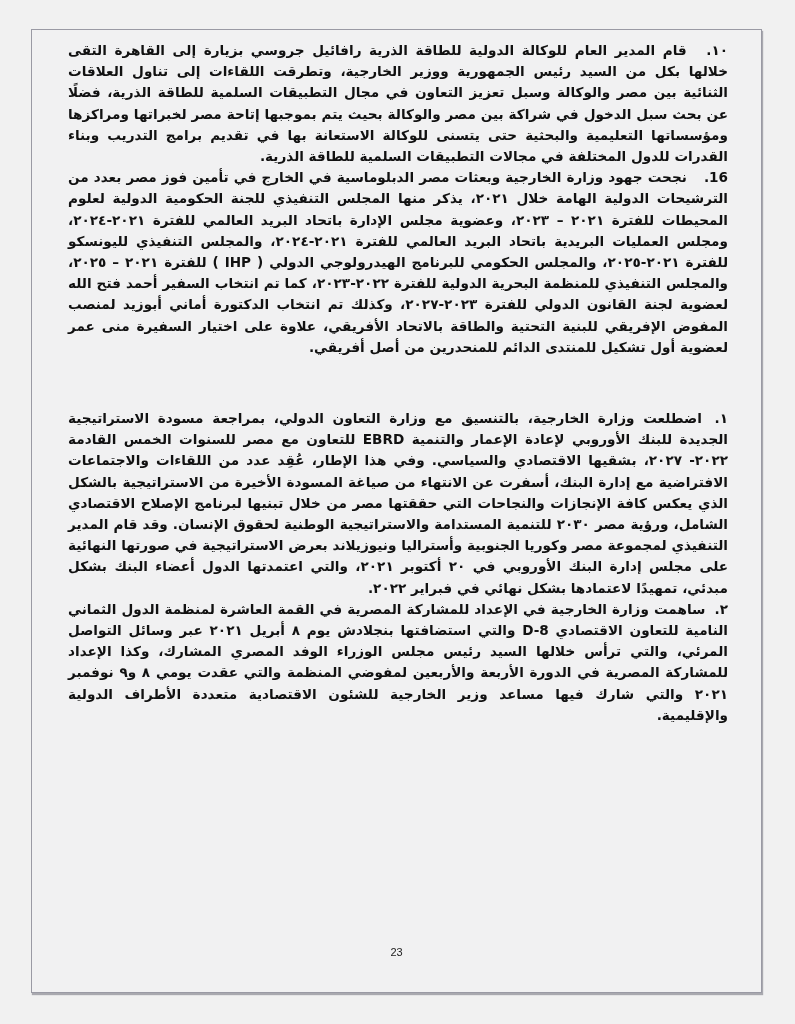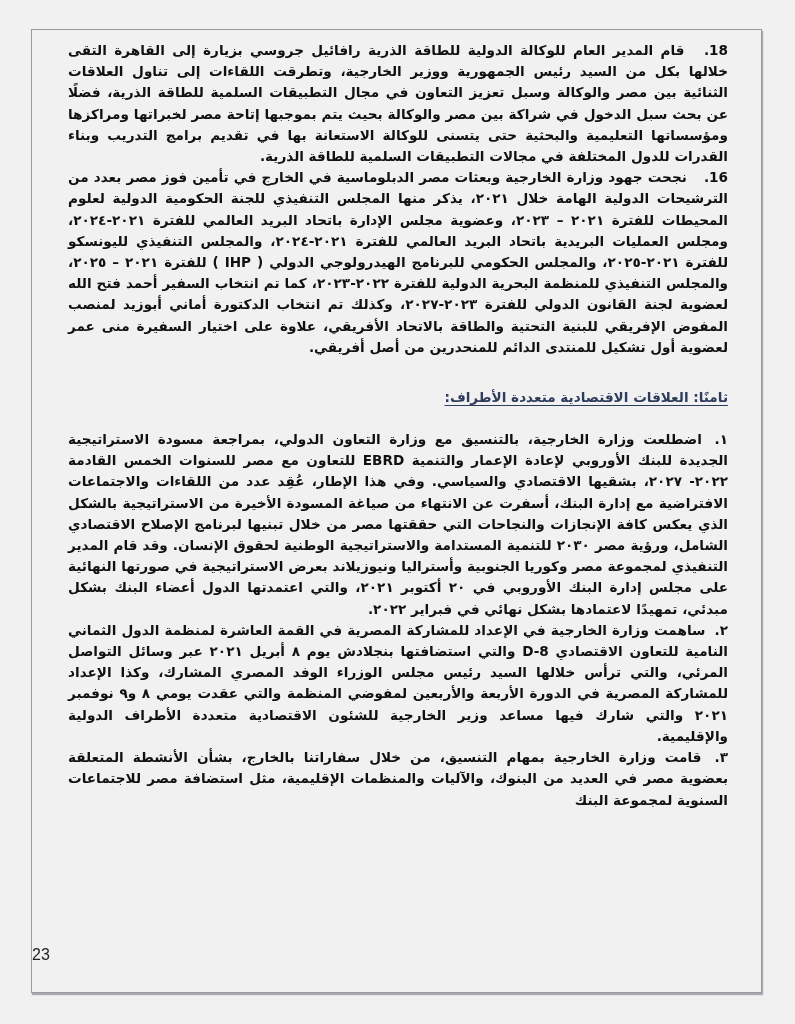--- a/index.html
+++ b/index.html
@@ -65,60 +65,55 @@
       text-align: right;
     }
     .spacer-md {
       height: 21px;
     }
     .page-number {
       position: absolute;
       left: 0;
       width: 100%;
       top: 916px;
-      text-align: left;
+      text-align: center;
       font-family: "Liberation Sans", sans-serif;
-      font-size: 16px;
+      font-size: 11px;
       color: #222;
       direction: ltr;
     }
   </style>
 </head>
 <body>
 
 <div class="page-frame">
   <div class="content">
 
     <p class="para p10">
-      <span class="num">18.</span>
+      <span class="num">١٠.</span>
       <span>قام المدير العام للوكالة الدولية للطاقة الذرية رافائيل جروسي بزيارة إلى القاهرة التقى خلالها بكل من السيد رئيس الجمهورية ووزير الخارجية، وتطرقت اللقاءات إلى تناول العلاقات الثنائية بين مصر والوكالة وسبل تعزيز التعاون في مجال التطبيقات السلمية للطاقة الذرية، فضلًا عن بحث سبل الدخول في شراكة بين مصر والوكالة بحيث يتم بموجبها إتاحة مصر لخبراتها ومراكزها ومؤسساتها التعليمية والبحثية حتى يتسنى للوكالة الاستعانة بها في تقديم برامج التدريب وبناء القدرات للدول المختلفة في مجالات التطبيقات السلمية للطاقة الذرية.</span>
     </p>
 
     <p class="para p11">
       <span class="num">16.</span>
       <span>نجحت جهود وزارة الخارجية وبعثات مصر الدبلوماسية في الخارج في تأمين فوز مصر بعدد من الترشيحات الدولية الهامة خلال ٢٠٢١، يذكر منها المجلس التنفيذي للجنة الحكومية الدولية لعلوم المحيطات للفترة ٢٠٢١ – ٢٠٢٣، وعضوية مجلس الإدارة باتحاد البريد العالمي للفترة ٢٠٢١-٢٠٢٤، ومجلس العمليات البريدية باتحاد البريد العالمي للفترة ٢٠٢١-٢٠٢٤، والمجلس التنفيذي لليونسكو للفترة ٢٠٢١-٢٠٢٥، والمجلس الحكومي للبرنامج الهيدرولوجي الدولي ( IHP ) للفترة ٢٠٢١ – ٢٠٢٥، والمجلس التنفيذي للمنظمة البحرية الدولية للفترة ٢٠٢٢-٢٠٢٣، كما تم انتخاب السفير أحمد فتح الله لعضوية لجنة القانون الدولي للفترة ٢٠٢٣-٢٠٢٧، وكذلك تم انتخاب الدكتورة أماني أبوزيد لمنصب المفوض الإفريقي للبنية التحتية والطاقة بالاتحاد الأفريقي، علاوة على اختيار السفيرة منى عمر لعضوية أول تشكيل للمنتدى الدائم للمنحدرين من أصل أفريقي.</span>
     </p>
 
     <div class="spacer-lg"></div>
 
-    <h2 class="section-heading">ثامنًا: العلاقات الاقتصادية متعددة الأطراف:</h2>
 
     <div class="spacer-md"></div>
 
     <p class="para">
       <span class="num num-tight">١.</span>
       <span>اضطلعت وزارة الخارجية، بالتنسيق مع وزارة التعاون الدولي، بمراجعة مسودة الاستراتيجية الجديدة للبنك الأوروبي لإعادة الإعمار والتنمية EBRD للتعاون مع مصر للسنوات الخمس القادمة ٢٠٢٢- ٢٠٢٧، بشقيها الاقتصادي والسياسي. وفي هذا الإطار، عُقِد عدد من اللقاءات والاجتماعات الافتراضية مع إدارة البنك، أسفرت عن الانتهاء من صياغة المسودة الأخيرة من الاستراتيجية بالشكل الذي يعكس كافة الإنجازات والنجاحات التي حققتها مصر من خلال تبنيها لبرنامج الإصلاح الاقتصادي الشامل، ورؤية مصر ٢٠٣٠ للتنمية المستدامة والاستراتيجية الوطنية لحقوق الإنسان. وقد قام المدير التنفيذي لمجموعة مصر وكوريا الجنوبية وأستراليا ونيوزيلاند بعرض الاستراتيجية في صورتها النهائية على مجلس إدارة البنك الأوروبي في ٢٠ أكتوبر ٢٠٢١، والتي اعتمدتها الدول أعضاء البنك بشكل مبدئي، تمهيدًا لاعتمادها بشكل نهائي في فبراير ٢٠٢٢.</span>
     </p>
 
     <p class="para">
       <span class="num num-tight">٢.</span>
       <span>ساهمت وزارة الخارجية في الإعداد للمشاركة المصرية في القمة العاشرة لمنظمة الدول الثماني النامية للتعاون الاقتصادي D-8 والتي استضافتها بنجلادش يوم ٨ أبريل ٢٠٢١ عبر وسائل التواصل المرئي، والتي ترأس خلالها السيد رئيس مجلس الوزراء الوفد المصري المشارك، وكذا الإعداد للمشاركة المصرية في الدورة الأربعة والأربعين لمفوضي المنظمة والتي عقدت يومي ٨ و٩ نوفمبر ٢٠٢١ والتي شارك فيها مساعد وزير الخارجية للشئون الاقتصادية متعددة الأطراف الدولية والإقليمية.</span>
     </p>
 
-    <p class="para">
-      <span class="num num-tight">٣.</span>
-      <span>قامت وزارة الخارجية بمهام التنسيق، من خلال سفاراتنا بالخارج، بشأن الأنشطة المتعلقة بعضوية مصر في العديد من البنوك، والآليات والمنظمات الإقليمية، مثل استضافة مصر للاجتماعات السنوية لمجموعة البنك</span>
-    </p>
 
   </div>
 
   <div class="page-number">23</div>
 </div>
 
 </body></html>

